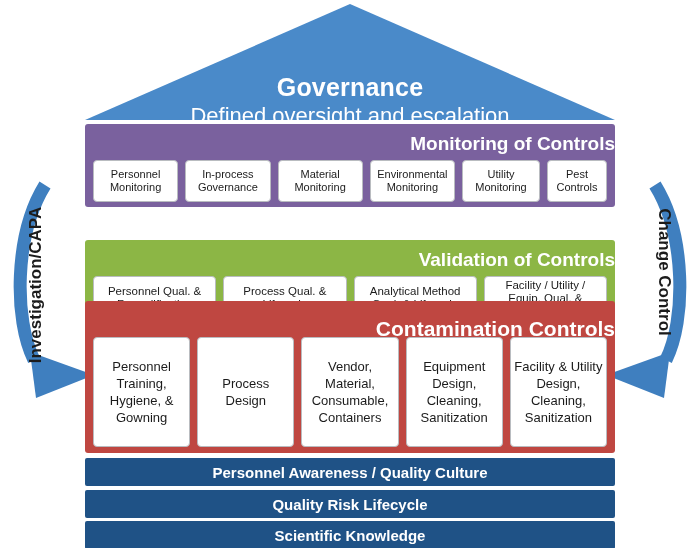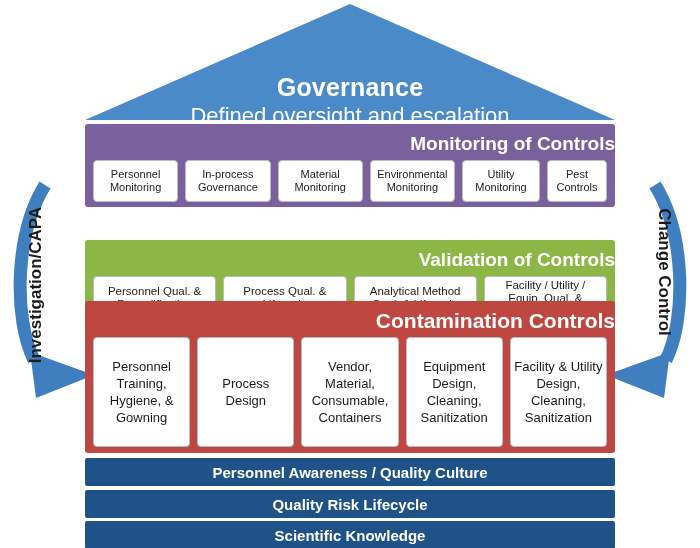--- a/index.html
+++ b/index.html
@@ -93,21 +93,21 @@
 
   
   .band-contamination {
     left: 85px;
     top: 301px;
     width: 530px;
     height: 152px;
     background: #bf4741;
   }
   .band-contamination .band-title {
-    padding-top: 8px;
+    padding-top: 16px;
     font-size: 21px;
   }
 
   
   .cards {
     position: absolute;
     left: 8px;
     right: 8px;
     display: flex;
     gap: 7px;

